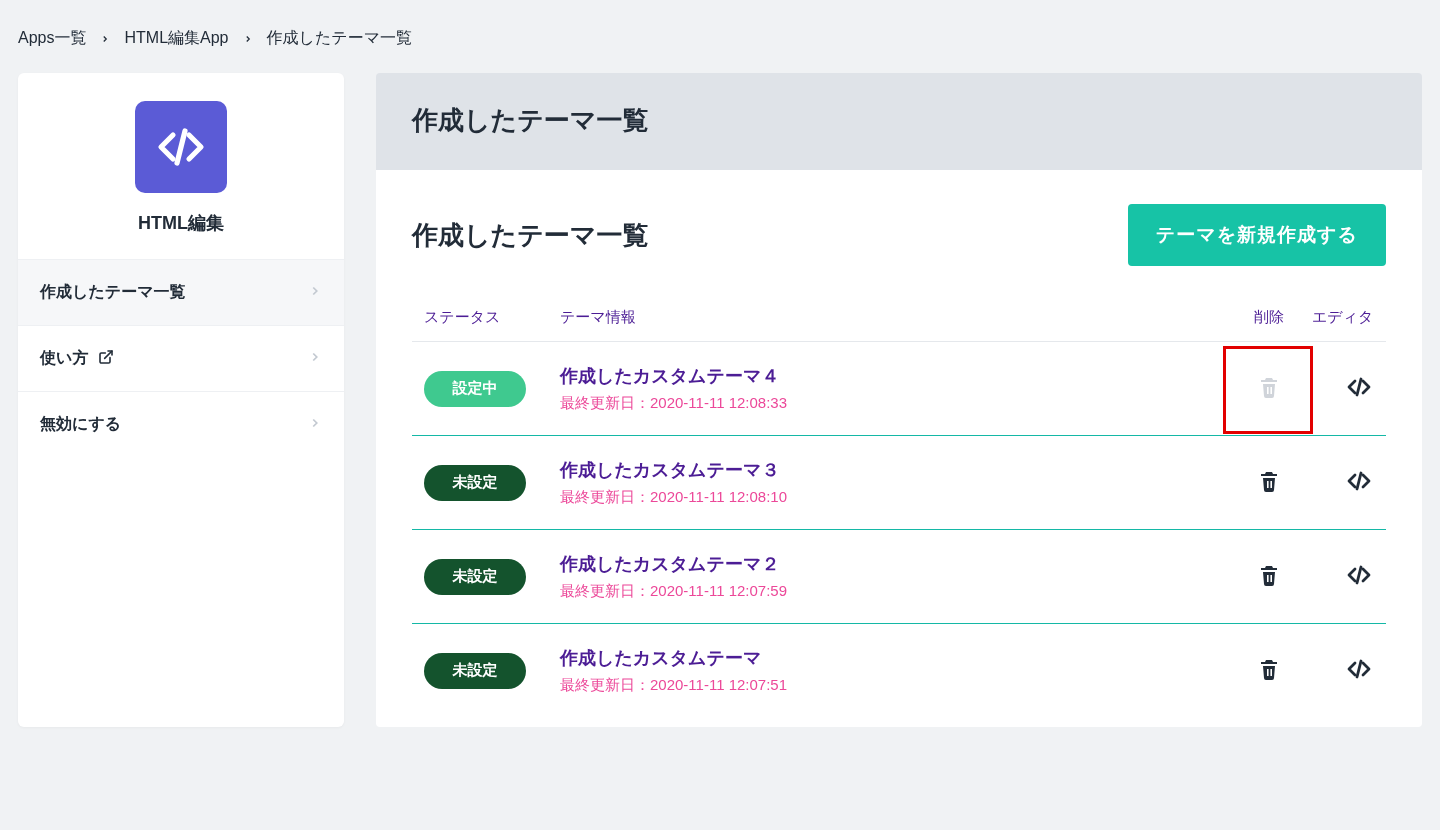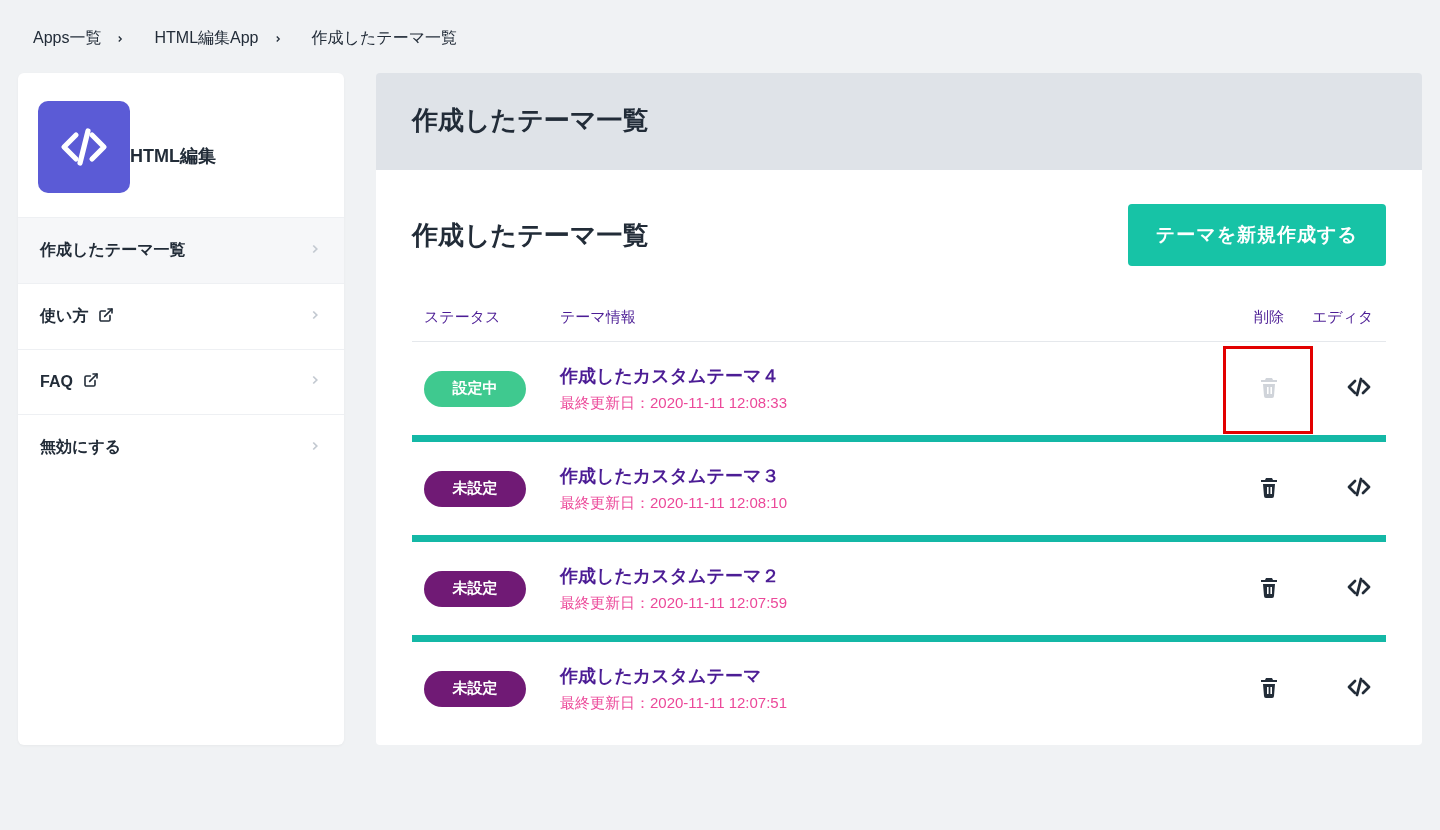--- a/index.html
+++ b/index.html
@@ -14,41 +14,42 @@
 
   
   .breadcrumb {
     display: flex;
     align-items: center;
     gap: 14px;
     padding: 28px 18px 24px;
     font-size: 16px;
     color: #222c38;
   }
-  .breadcrumb .crumb { color: #222c38; margin-left: 15px; }
+  .breadcrumb .crumb { color: #222c38; }
   .breadcrumb .sep { color: #222c38; font-size: 14px; }
 
   
   .wrap {
     display: flex;
     gap: 32px;
     padding: 0 18px;
   }
 
   
   .sidebar {
     width: 326px;
     background: #fff;
     border-radius: 6px;
     box-shadow: 0 1px 3px rgba(0,0,0,0.04);
     overflow: hidden;
     flex-shrink: 0;
   }
   .sidebar-head {
     display: flex;
+    flex-direction: column;
     align-items: center;
     padding: 28px 20px 24px;
   }
   .app-icon {
     width: 92px;
     height: 92px;
     border-radius: 10px;
     background: #5b5bd6;
     display: flex;
     align-items: center;
@@ -130,37 +131,37 @@
   }
   .col-status { width: 136px; }
   .col-info   { flex: 1; text-align: left; }
   .col-del    { width: 86px; text-align: center; }
   .col-edit   { width: 74px; padding-right: 6px; }
 
   .row {
     display: flex;
     align-items: center;
     padding: 22px 0 22px 12px;
-    border-bottom: 7px solid #14b8a6;
+    border-bottom: 1px solid #14b8a6;
   }
   .row:last-child { border-bottom: none; }
   .row .status { width: 136px; }
   .badge {
     display: inline-flex;
     align-items: center;
     justify-content: center;
     min-width: 102px;
     height: 36px;
     border-radius: 18px;
     font-size: 15px;
     font-weight: 600;
     color: #fff;
   }
   .badge.active   { background: #3fc98f; }
-  .badge.inactive { background: #701a75; }
+  .badge.inactive { background: #14532d; }
   .row .info { flex: 1; }
   .theme-name {
     font-size: 18px;
     font-weight: 700;
     color: #4c1d95;
     margin-bottom: 6px;
   }
   .theme-meta {
     font-size: 15px;
     color: #ec4899;
@@ -235,30 +236,20 @@
           <span class="label">使い方<span><svg class="ext-icon" viewBox="0 0 24 24" fill="none" stroke="currentColor" stroke-width="2.4" stroke-linecap="round" stroke-linejoin="round">
                 <path d="M18 13v6a2 2 0 0 1-2 2H5a2 2 0 0 1-2-2V8a2 2 0 0 1 2-2h6"></path>
                 <polyline points="15 3 21 3 21 9"></polyline>
                 <line x1="10" y1="14" x2="21" y2="3"></line>
               </svg></span></span>
           <span class="chev"><svg width="14" height="14" viewBox="0 0 24 24" fill="none" stroke="currentColor" stroke-width="3">
               <polyline points="9 18 15 12 9 6"></polyline>
             </svg></span>
         </div>
         <div class="side-item">
-          <span class="label">FAQ<span><svg class="ext-icon" viewBox="0 0 24 24" fill="none" stroke="currentColor" stroke-width="2.4" stroke-linecap="round" stroke-linejoin="round">
-                <path d="M18 13v6a2 2 0 0 1-2 2H5a2 2 0 0 1-2-2V8a2 2 0 0 1 2-2h6"></path>
-                <polyline points="15 3 21 3 21 9"></polyline>
-                <line x1="10" y1="14" x2="21" y2="3"></line>
-              </svg></span></span>
-          <span class="chev"><svg width="14" height="14" viewBox="0 0 24 24" fill="none" stroke="currentColor" stroke-width="3">
-              <polyline points="9 18 15 12 9 6"></polyline>
-            </svg></span>
-        </div>
-        <div class="side-item">
           <span class="label">無効にする</span>
           <span class="chev"><svg width="14" height="14" viewBox="0 0 24 24" fill="none" stroke="currentColor" stroke-width="3">
               <polyline points="9 18 15 12 9 6"></polyline>
             </svg></span>
         </div>
       </div>
   </aside>
 
   <section class="main">
     <div class="main-header">作成したテーマ一覧</div>

